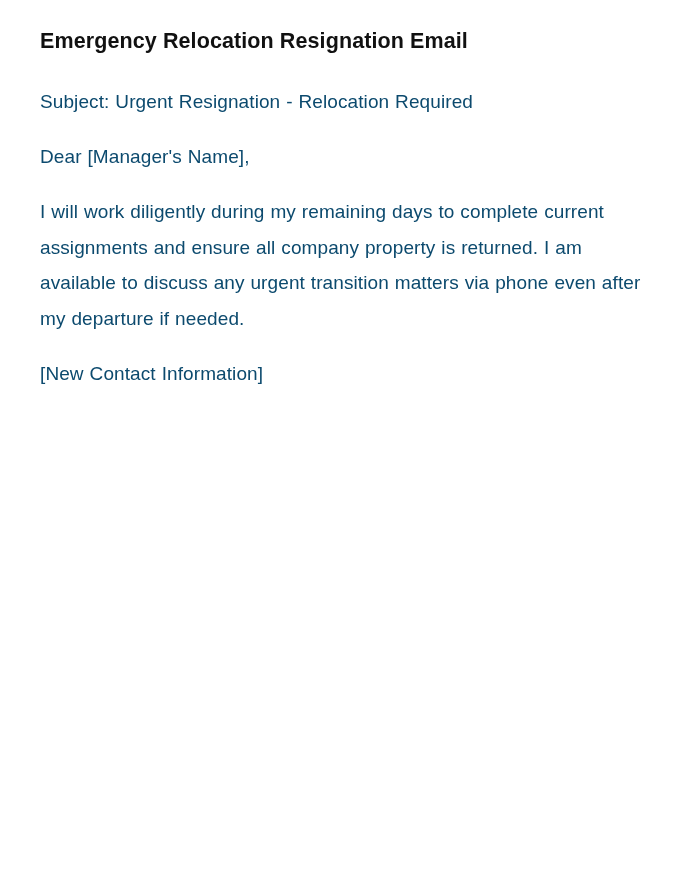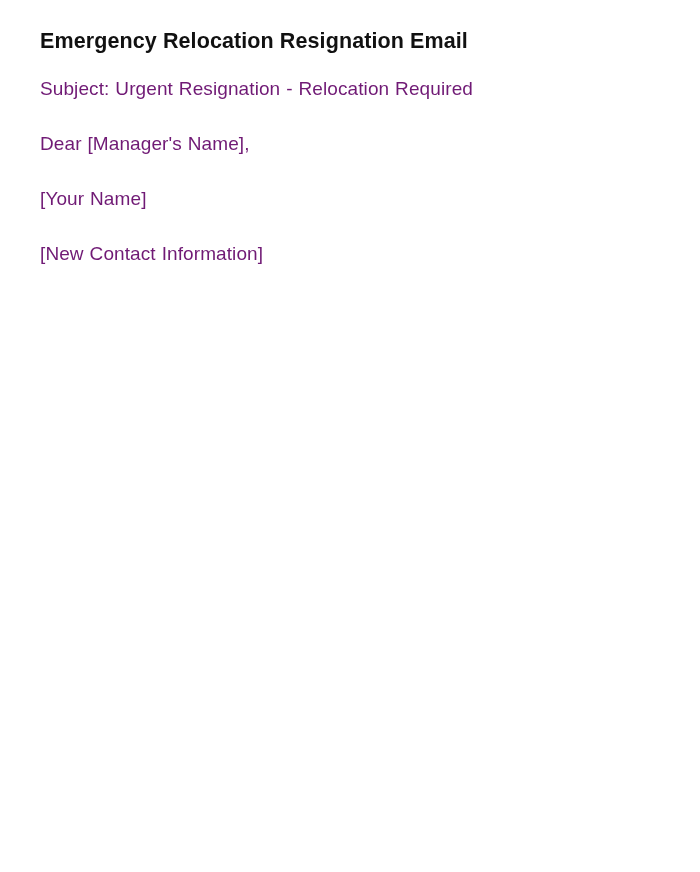--- a/index.html
+++ b/index.html
@@ -15,48 +15,48 @@
     font-family: "Liberation Sans", "DejaVu Sans", sans-serif;
     -webkit-font-smoothing: antialiased;
   }
   .page {
     width: 700px;
     height: 872px;
     padding: 26px 40px 0 40px;
     background: #ffffff;
   }
   .doc-title {
-    margin: 0 0 15px 0;
+    margin: 0 0 28px 0;
     font-size: 21.5px;
     line-height: 30px;
     font-weight: 700;
     letter-spacing: 0.1px;
     color: #111111;
   }
   .doc-par {
     margin: 0 0 19.5px 0;
     max-width: 608px;
     font-size: 19px;
     line-height: 35.5px;
     letter-spacing: 0.1px;
     word-spacing: 0.5px;
-    color: #701a75;
+    color: #0c4a6e;
   }
 </style>
 </head>
 <body>
 
 <div class="page">
   <h1 class="doc-title">Emergency Relocation Resignation Email</h1>
 
   <p class="doc-par">Subject: Urgent Resignation - Relocation Required</p>
 
   <p class="doc-par">Dear [Manager's Name],</p>
 
 
 
+  <p class="doc-par">I will work diligently during my remaining days to complete current assignments and ensure all company property is returned. I am available to discuss any urgent transition matters via phone even after my departure if needed.</p>
 
 
 
-  <p class="doc-par">[Your Name]</p>
 
   <p class="doc-par">[New Contact Information]</p>
 </div>
 
 </body></html>

